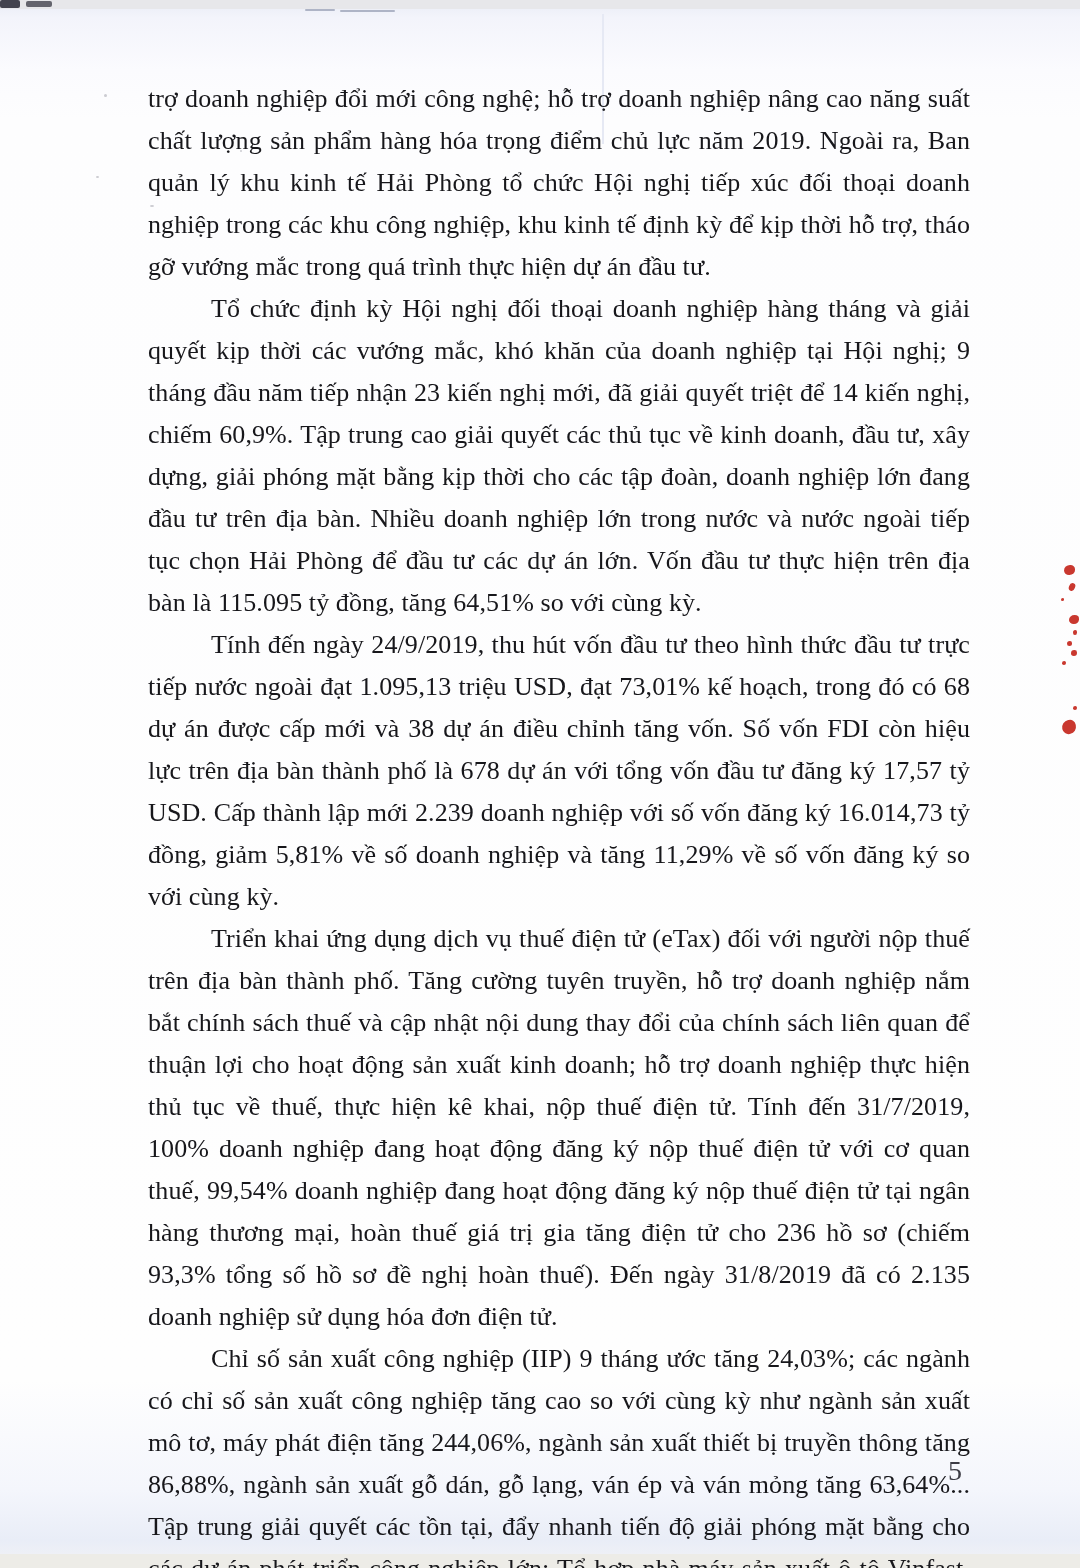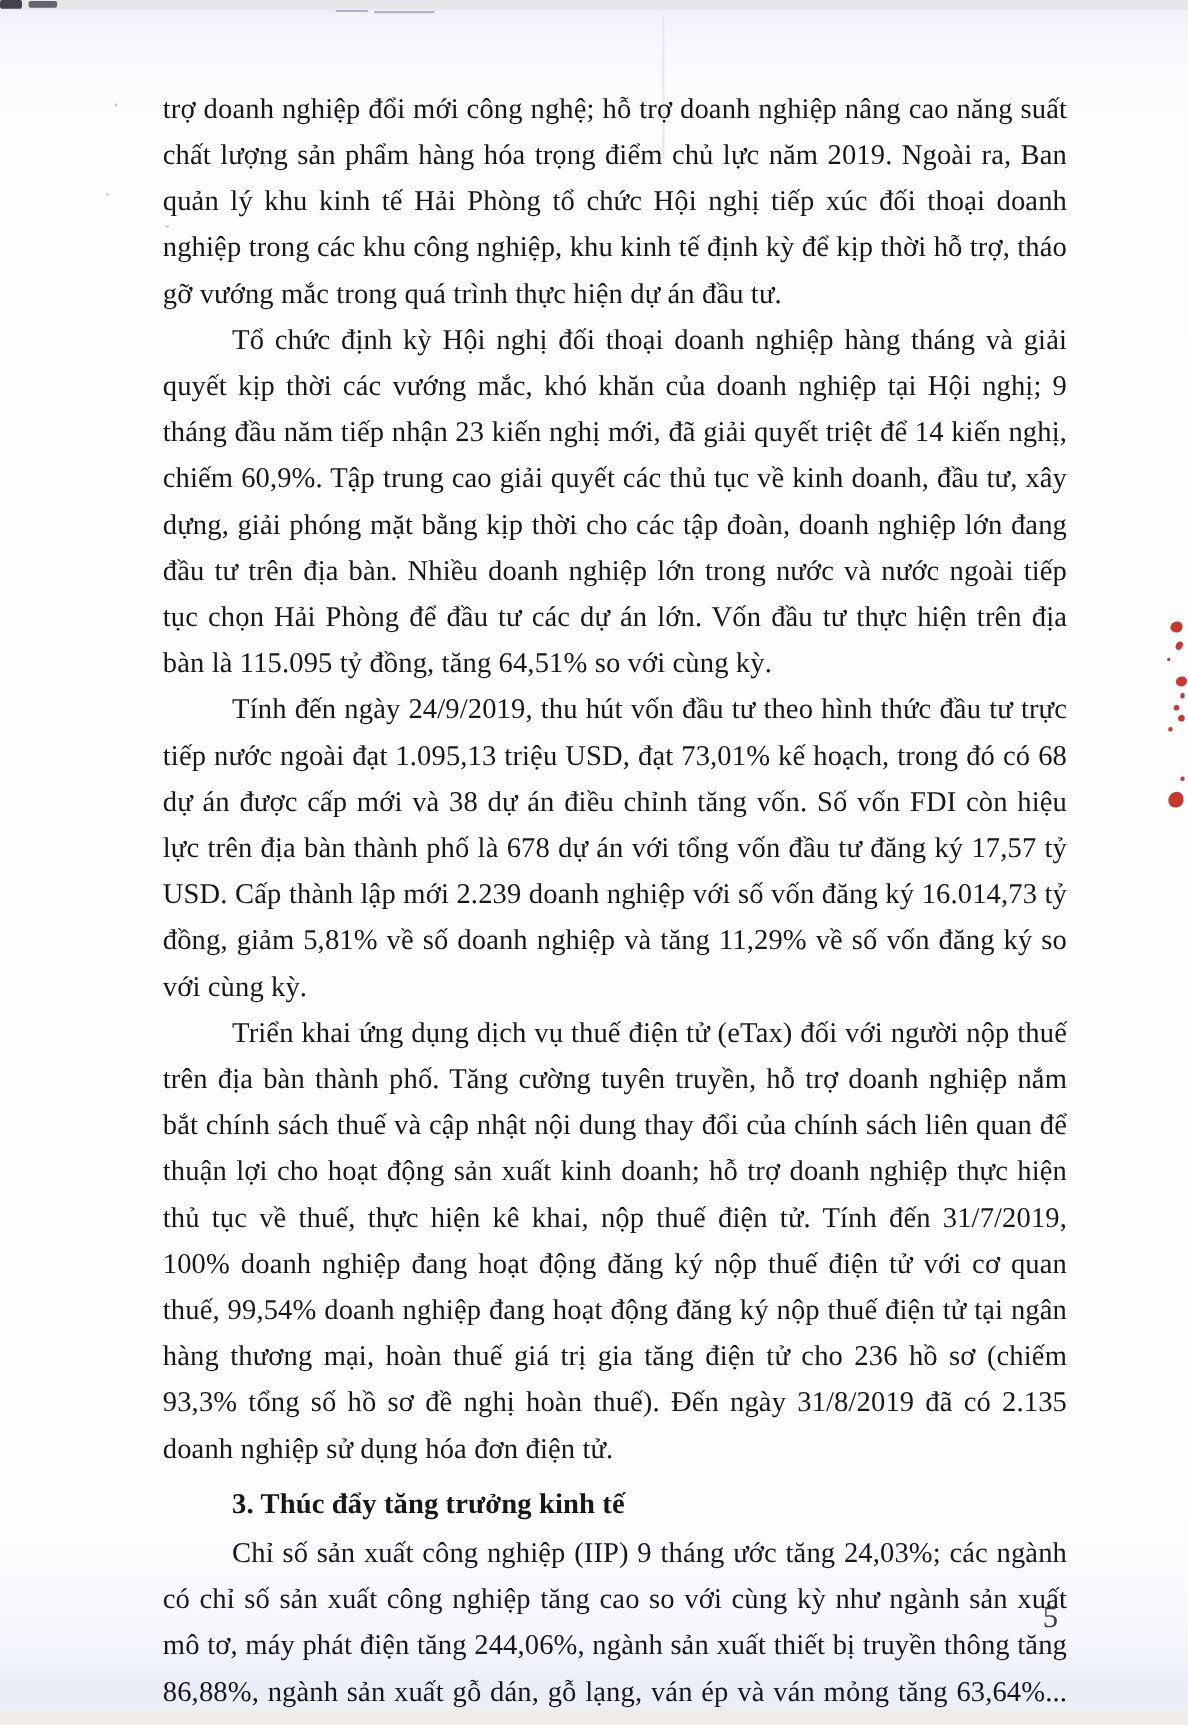--- a/index.html
+++ b/index.html
@@ -79,19 +79,18 @@
   <div class="ink" style="left:1071px;top:650px;width:6px;height:6px;"></div>
   <div class="ink" style="left:1062px;top:661px;width:4px;height:4px;"></div>
   <div class="ink" style="left:1073px;top:706px;width:4px;height:4px;"></div>
   <div class="ink" style="left:1062px;top:720px;width:14px;height:14px;transform:rotate(-12deg);"></div>
 
   <div class="content">
     <p class="para no-indent">trợ doanh nghiệp đổi mới công nghệ; hỗ trợ doanh nghiệp nâng cao năng suất chất lượng sản phẩm hàng hóa trọng điểm chủ lực năm 2019. Ngoài ra, Ban quản lý khu kinh tế Hải Phòng tổ chức Hội nghị tiếp xúc đối thoại doanh nghiệp trong các khu công nghiệp, khu kinh tế định kỳ để kịp thời hỗ trợ, tháo gỡ vướng mắc trong quá trình thực hiện dự án đầu tư.</p>
     <p class="para">Tổ chức định kỳ Hội nghị đối thoại doanh nghiệp hàng tháng và giải quyết kịp thời các vướng mắc, khó khăn của doanh nghiệp tại Hội nghị; 9 tháng đầu năm tiếp nhận 23 kiến nghị mới, đã giải quyết triệt để 14 kiến nghị, chiếm 60,9%. Tập trung cao giải quyết các thủ tục về kinh doanh, đầu tư, xây dựng, giải phóng mặt bằng kịp thời cho các tập đoàn, doanh nghiệp lớn đang đầu tư trên địa bàn. Nhiều doanh nghiệp lớn trong nước và nước ngoài tiếp tục chọn Hải Phòng để đầu tư các dự án lớn. Vốn đầu tư thực hiện trên địa bàn là 115.095 tỷ đồng, tăng 64,51% so với cùng kỳ.</p>
     <p class="para">Tính đến ngày 24/9/2019, thu hút vốn đầu tư theo hình thức đầu tư trực tiếp nước ngoài đạt 1.095,13 triệu USD, đạt 73,01% kế hoạch, trong đó có 68 dự án được cấp mới và 38 dự án điều chỉnh tăng vốn. Số vốn FDI còn hiệu lực trên địa bàn thành phố là 678 dự án với tổng vốn đầu tư đăng ký 17,57 tỷ USD. Cấp thành lập mới 2.239 doanh nghiệp với số vốn đăng ký 16.014,73 tỷ đồng, giảm 5,81% về số doanh nghiệp và tăng 11,29% về số vốn đăng ký so với cùng kỳ.</p>
     <p class="para">Triển khai ứng dụng dịch vụ thuế điện tử (eTax) đối với người nộp thuế trên địa bàn thành phố. Tăng cường tuyên truyền, hỗ trợ doanh nghiệp nắm bắt chính sách thuế và cập nhật nội dung thay đổi của chính sách liên quan để thuận lợi cho hoạt động sản xuất kinh doanh; hỗ trợ doanh nghiệp thực hiện thủ tục về thuế, thực hiện kê khai, nộp thuế điện tử. Tính đến 31/7/2019, 100% doanh nghiệp đang hoạt động đăng ký nộp thuế điện tử với cơ quan thuế, 99,54% doanh nghiệp đang hoạt động đăng ký nộp thuế điện tử tại ngân hàng thương mại, hoàn thuế giá trị gia tăng điện tử cho 236 hồ sơ (chiếm 93,3% tổng số hồ sơ đề nghị hoàn thuế). Đến ngày 31/8/2019 đã có 2.135 doanh nghiệp sử dụng hóa đơn điện tử.</p>
-    <p class="section-heading">3. Thúc đẩy tăng trưởng kinh tế</p>
     <p class="para">Chỉ số sản xuất công nghiệp (IIP) 9 tháng ước tăng 24,03%; các ngành có chỉ số sản xuất công nghiệp tăng cao so với cùng kỳ như ngành sản xuất mô tơ, máy phát điện tăng 244,06%, ngành sản xuất thiết bị truyền thông tăng 86,88%, ngành sản xuất gỗ dán, gỗ lạng, ván ép và ván mỏng tăng 63,64%... Tập trung giải quyết các tồn tại, đẩy nhanh tiến độ giải phóng mặt bằng cho các dự án phát triển công nghiệp lớn: Tổ hợp nhà máy sản xuất ô tô Vinfast, khu công nghiệp VSIP, khu công nghiệp An Dương, khu vực đảo Cát Hải. Đẩy nhanh tiến độ đầu tư xây dựng hạ tầng khu kinh tế Đình Vũ - Cát Hải, các khu, cụm công nghiệp trên địa bàn.</p>
   </div>
 
   <div class="page-number">5</div>
 
 </div>
 
 </body></html>

